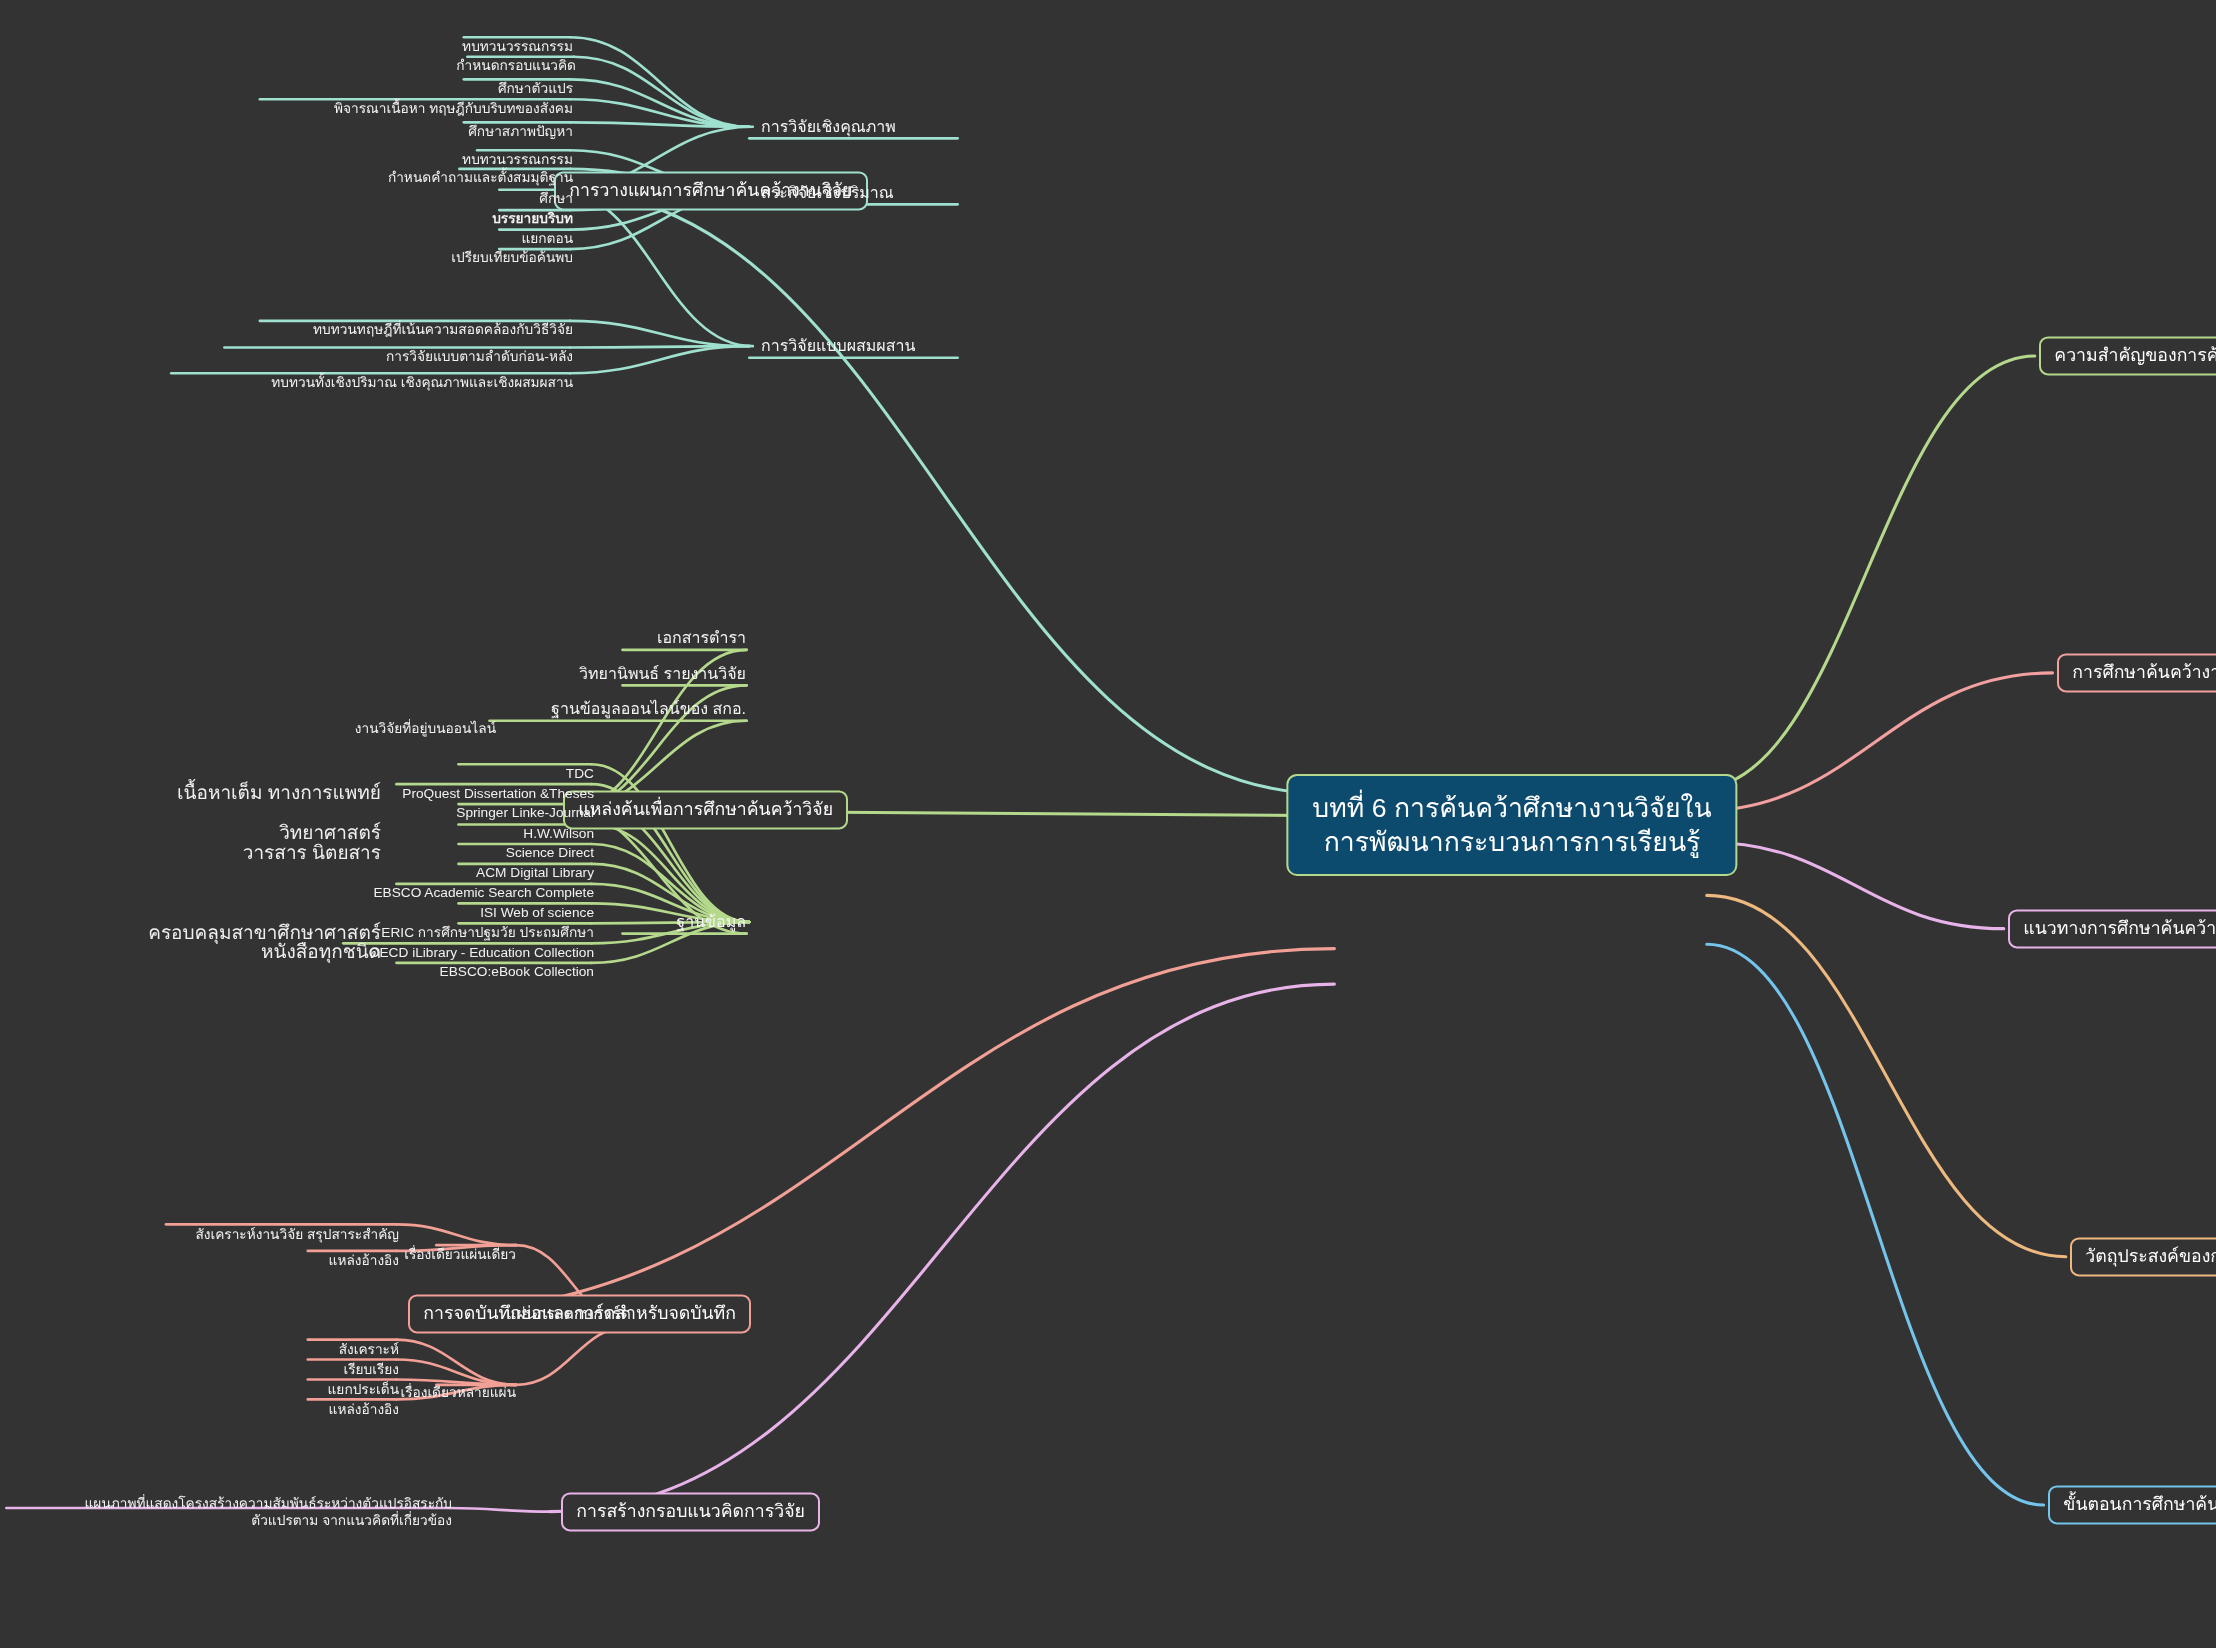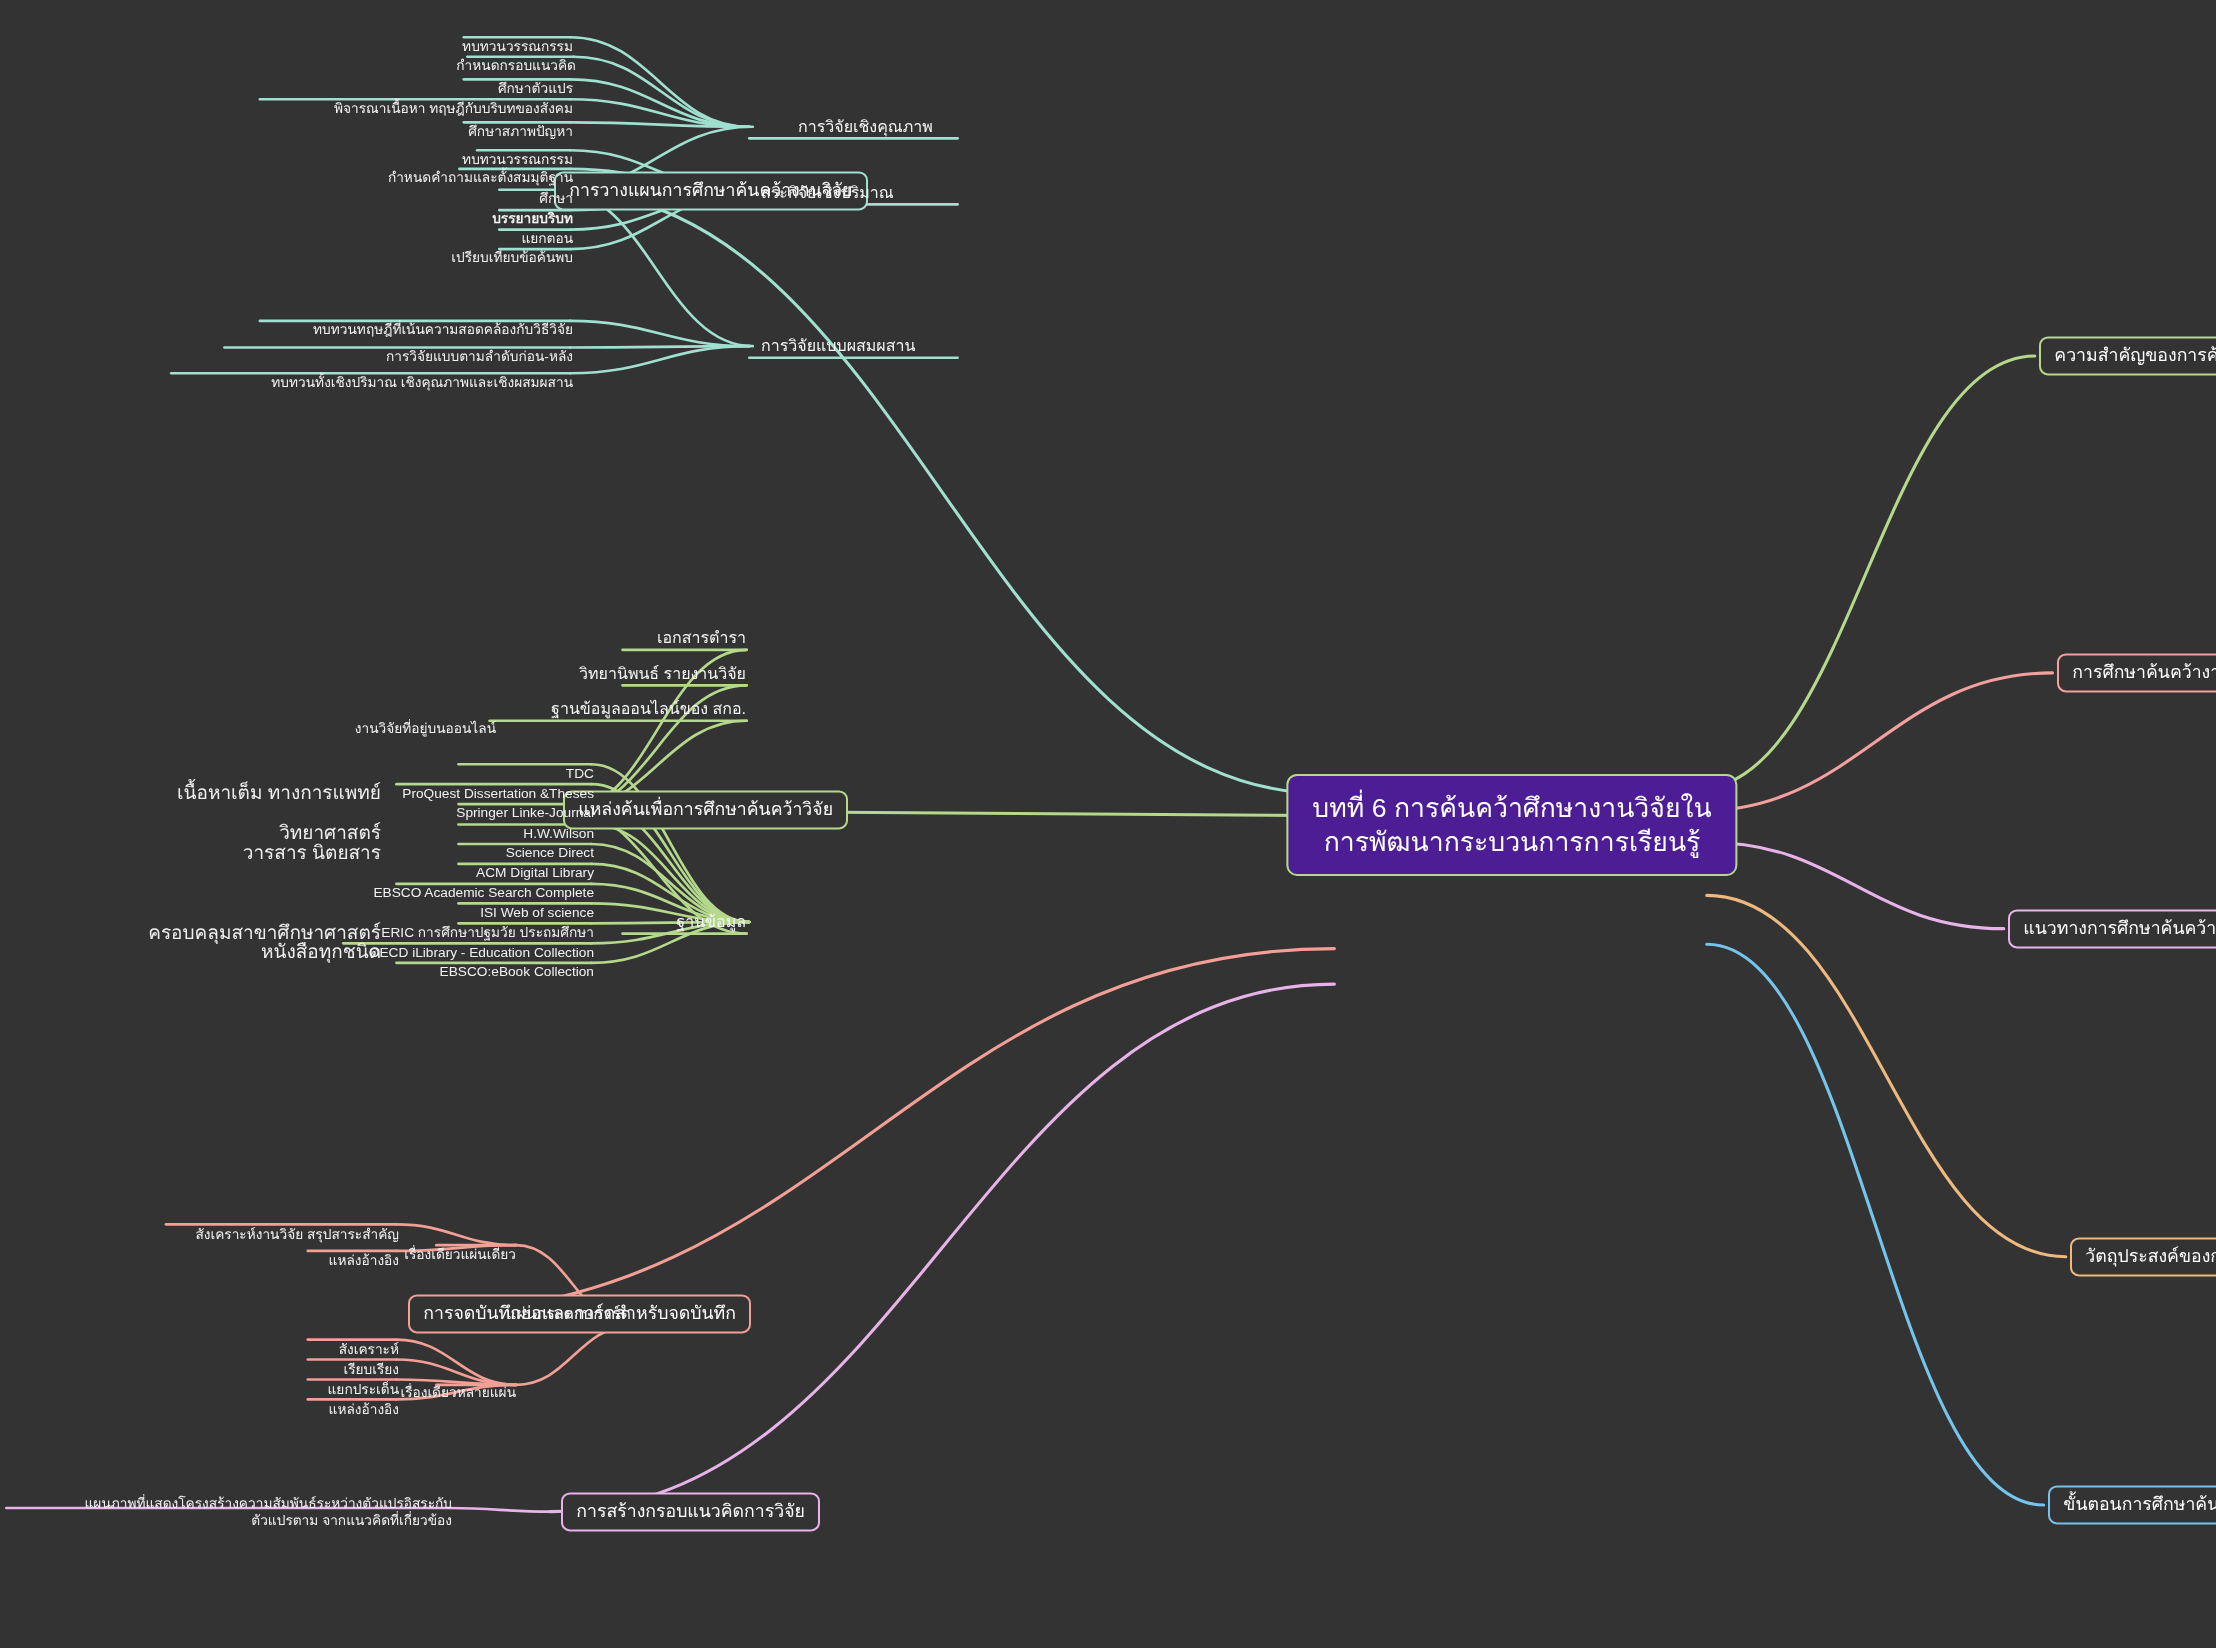--- a/index.html
+++ b/index.html
@@ -11,21 +11,21 @@
   }
   #canvas { position:absolute; inset:0; }
   svg.links { position:absolute; left:0; top:0; width:3023px; height:1649px; pointer-events:none; }
 
   .node { position:absolute; transform:translateY(-50%); white-space:nowrap; }
 
   
   .root {
     position:absolute; transform:translate(-50%,-50%);
     border:2.2px solid #b5d98c; border-radius:10.6px;
-    background:#4c1d95; padding:15px 24px;
+    background:#0c4a6e; padding:15px 24px;
     font-size:26.6px; line-height:1.28; text-align:center;
     color:#ffffff; max-width:550px; white-space:normal;
   }
 
   
   .b1 {
     border:2.2px solid #888; border-radius:8.9px; background:#333333;
     padding:7px 13.3px; font-size:17.7px; line-height:1.2; color:#ffffff;
   }
   
@@ -205,21 +205,21 @@
       <path d="M 5114 3298 L 5414 3298" fill="none" stroke="#74c4ec" stroke-width="6" stroke-linecap="round"></path>
       <path d="M 5088 3395 C 5099.7 3395 5102.3 3364 5114 3364" fill="none" stroke="#74c4ec" stroke-width="6" stroke-linecap="round"></path>
       <path d="M 5114 3364 L 5584 3364" fill="none" stroke="#74c4ec" stroke-width="6" stroke-linecap="round"></path>
       <path d="M 5088 3395 C 5099.7 3395 5102.3 3432 5114 3432" fill="none" stroke="#74c4ec" stroke-width="6" stroke-linecap="round"></path>
       <path d="M 5114 3432 L 5964 3432" fill="none" stroke="#74c4ec" stroke-width="6" stroke-linecap="round"></path>
       <path d="M 5088 3395 C 5099.7 3395 5102.3 3498 5114 3498" fill="none" stroke="#74c4ec" stroke-width="6" stroke-linecap="round"></path>
       <path d="M 5114 3498 L 5634 3498" fill="none" stroke="#74c4ec" stroke-width="6" stroke-linecap="round"></path>
     </svg>
   <div id="nodes">
       <div class="node b1 r" style="left: 554px; top: 191px; border-color: rgb(159, 224, 207);">การวางแผนการศึกษาค้นคว้างานวิจัย</div>
-      <div class="node t2 r" style="left: 761px; top: 127px; margin-left: 37px;">การวิจัยเชิงคุณภาพ</div>
+      <div class="node t2 r" style="left: 761px; top: 127px;">การวิจัยเชิงคุณภาพ</div>
       <div class="node t3 l" style="left: 573px; top: 26.6px;">ทบทวนวรรณกรรม</div>
       <div class="node t3 l" style="left: 576px; top: 46px;">กำหนดกรอบแนวคิด</div>
       <div class="node t3 l" style="left: 573px; top: 69px;">ศึกษาตัวแปร</div>
       <div class="node t3 l" style="left: 573px; top: 89px;">พิจารณาเนื้อหา  ทฤษฎีกับบริบทของสังคม</div>
       <div class="node t3 l" style="left: 573px; top: 112px;">ศึกษาสภาพปัญหา</div>
       <div class="node t2 r" style="left: 761px; top: 193px;">สระกิจัยเชิงปริมาณ</div>
       <div class="node t3 l" style="left: 573px; top: 140px;">ทบทวนวรรณกรรม</div>
       <div class="node t3 l" style="left: 573px; top: 158px;">กำหนดคำถามและตั้งสมมุติฐาน</div>
       <div class="node t3 l" style="left: 573px; top: 179px;">ศึกษา</div>
       <div class="node t3 l" style="left: 573px; top: 199px; font-weight: bold;">บรรยายบริบท</div>

